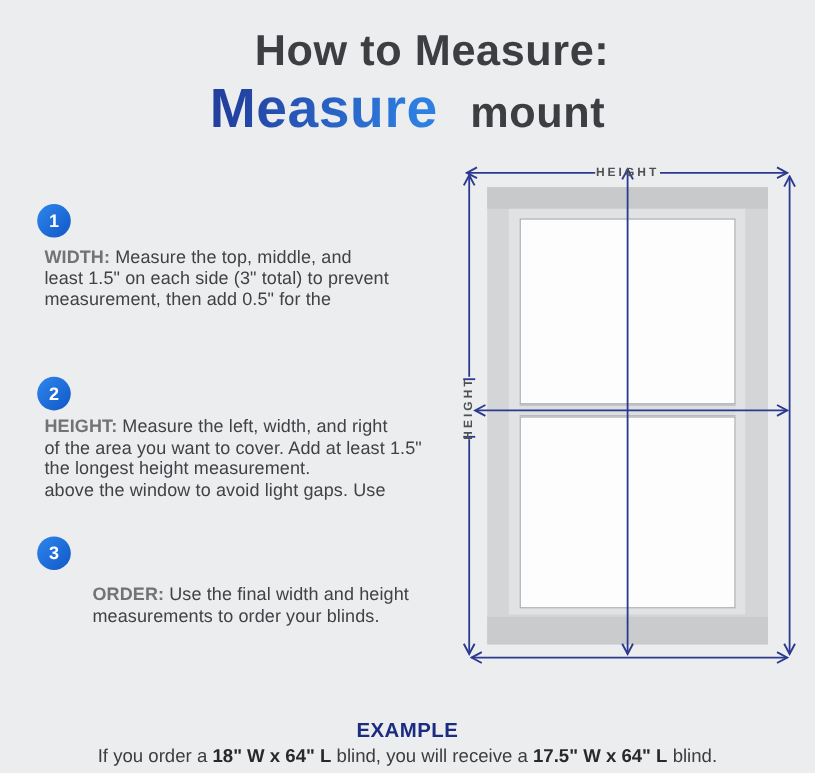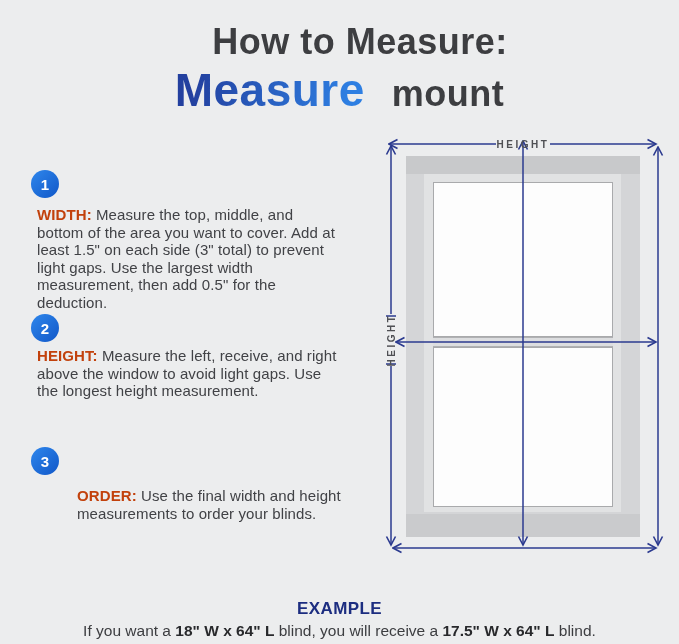--- a/index.html
+++ b/index.html
@@ -31,21 +31,21 @@
   .title-mount { font-size:36px; font-weight:700; color:#3d3e41; margin-left:27px; letter-spacing:.5px; }
 
   
   .step-badge {
     position:absolute; left:31px; width:28px; height:28px; border-radius:50%;
     background:linear-gradient(135deg,#2f87ec,#1057c8);
     color:#fff; font-weight:700; font-size:15px;
     display:flex; align-items:center; justify-content:center;
   }
   .step-text { position:absolute; left:37px; width:360px; font-size:15px; line-height:17.5px; color:#414246; letter-spacing:.1px; }
-  .step-text strong { font-weight:700; color:#c2410c; }
+  .step-text strong { font-weight:700; color:#737373; }
   .step-text .line, .step-text .first-line { display:block; white-space:nowrap; }
   #badge-1 { top:170px; } #text-1 { top:206px; }
   #badge-2 { top:314px; } #text-2 { top:347px; }
   #badge-3 { top:447px; } #text-3 { top:487px;margin-left:40px; }
 
   
   .win { position:absolute; }
   .win-casing   { left:406px; top:156px; width:234px; height:381px; background:#d4d5d7; }
   .win-topband  { left:406px; top:156px; width:234px; height:18px;  background:#c8c9cb; }
   .win-sillband { left:406px; top:514px; width:234px; height:23px;  background:#cacbcd; }
@@ -77,32 +77,30 @@
   <header class="title-block">
     <div class="title-line1">How to Measure:</div>
     <div class="title-line2"><span class="title-highlight">Measure</span><span class="title-mount">mount</span></div>
   </header>
 
   <section>
 
     <div class="step-badge" id="badge-1">1</div>
     <p class="step-text" id="text-1">
       <span class="first-line"><strong>WIDTH:</strong><span> Measure the top, middle, and</span></span>
-      <span class="line">bottom of the area you want to cover. Add at</span>
       <span class="line">least 1.5" on each side (3" total) to prevent</span>
-      <span class="line">light gaps. Use the largest width</span>
       <span class="line">measurement, then add 0.5" for the</span>
-      <span class="line">deduction.</span>
     </p>
 
     <div class="step-badge" id="badge-2">2</div>
     <p class="step-text" id="text-2">
-      <span class="first-line"><strong>HEIGHT:</strong><span> Measure the left, receive, and right</span></span>
+      <span class="first-line"><strong>HEIGHT:</strong><span> Measure the left, width, and right</span></span>
+      <span class="line">of the area you want to cover. Add at least 1.5"</span>
+      <span class="line">the longest height measurement.</span>
       <span class="line">above the window to avoid light gaps. Use</span>
-      <span class="line">the longest height measurement.</span>
     </p>
 
     <div class="step-badge" id="badge-3">3</div>
     <p class="step-text" id="text-3">
       <span class="first-line"><strong>ORDER:</strong><span> Use the final width and height</span></span>
       <span class="line">measurements to order your blinds.</span>
     </p>
   </section>
 
   <section>
@@ -139,16 +137,16 @@
         <line x1="523" y1="141" x2="523" y2="545" marker-start="url(#ah)" marker-end="url(#ah)"></line>
       </g>
     </svg>
 
     <div class="dim-label dim-label-width">HEIGHT</div>
     <div class="dim-label dim-label-height">HEIGHT</div>
   </section>
 
   <footer class="example-block">
     <div class="example-heading">EXAMPLE</div>
-    <p class="example-line"><span>If you want a </span><span class="bold">18" W x 64" L</span><span> blind, you will receive a </span><span class="bold">17.5" W x 64" L</span><span> blind.</span></p>
+    <p class="example-line"><span>If you order a </span><span class="bold">18" W x 64" L</span><span> blind, you will receive a </span><span class="bold">17.5" W x 64" L</span><span> blind.</span></p>
   </footer>
 
 </div>
 
 </body></html>

